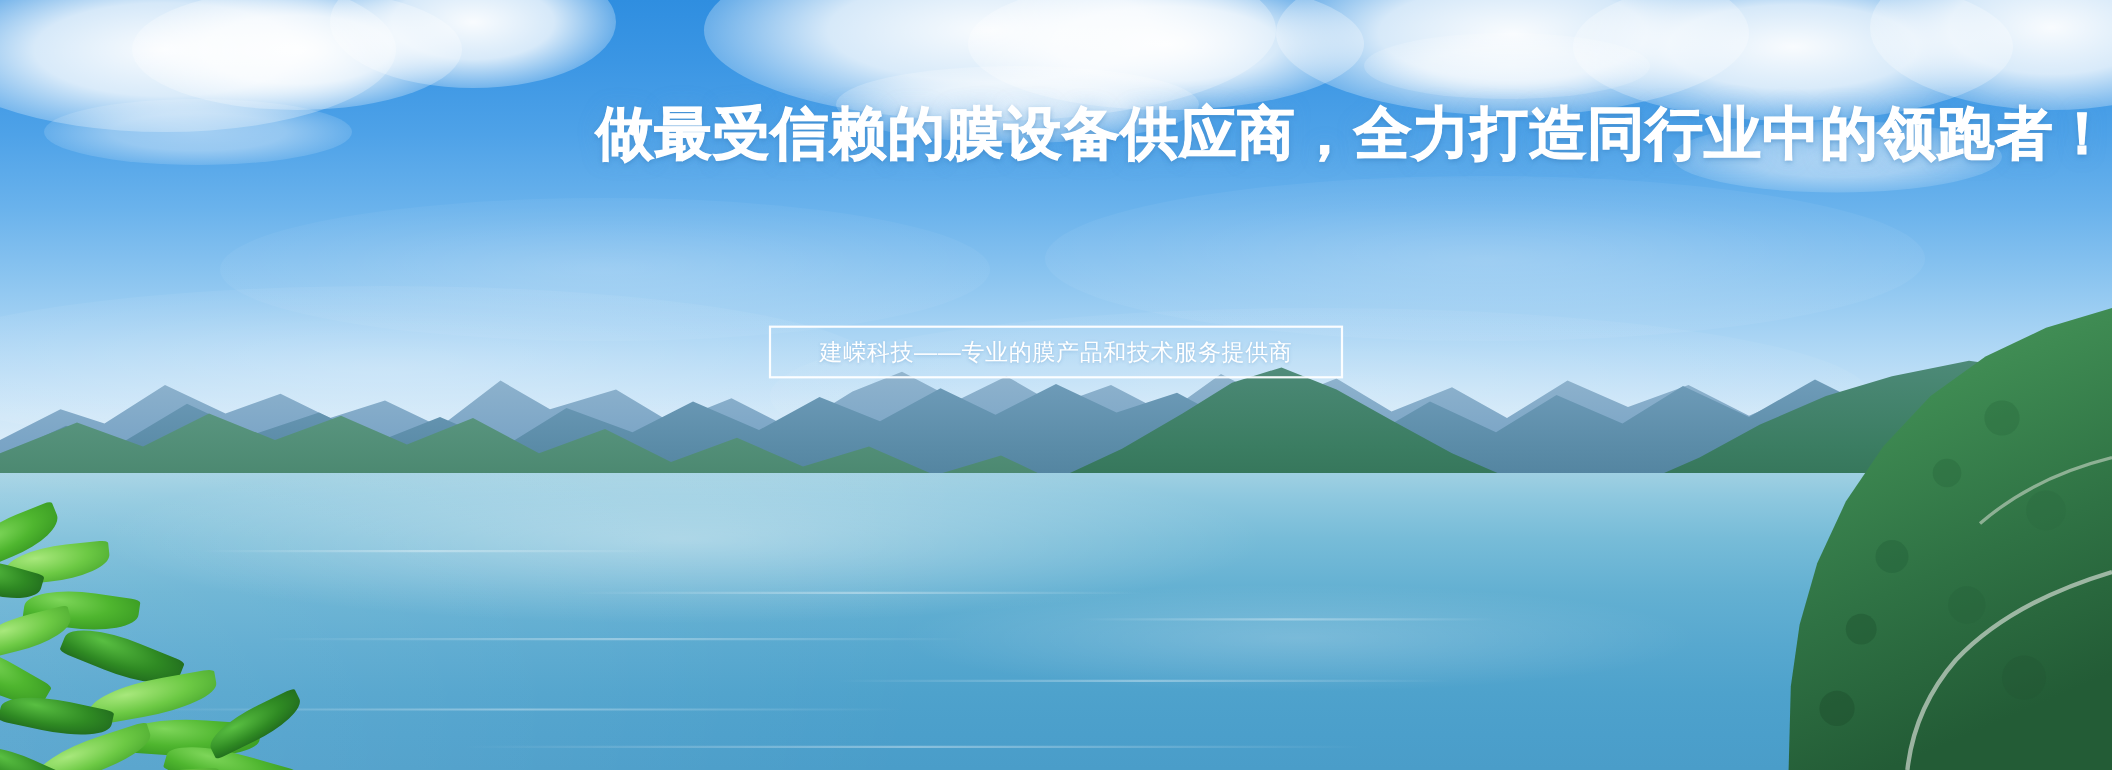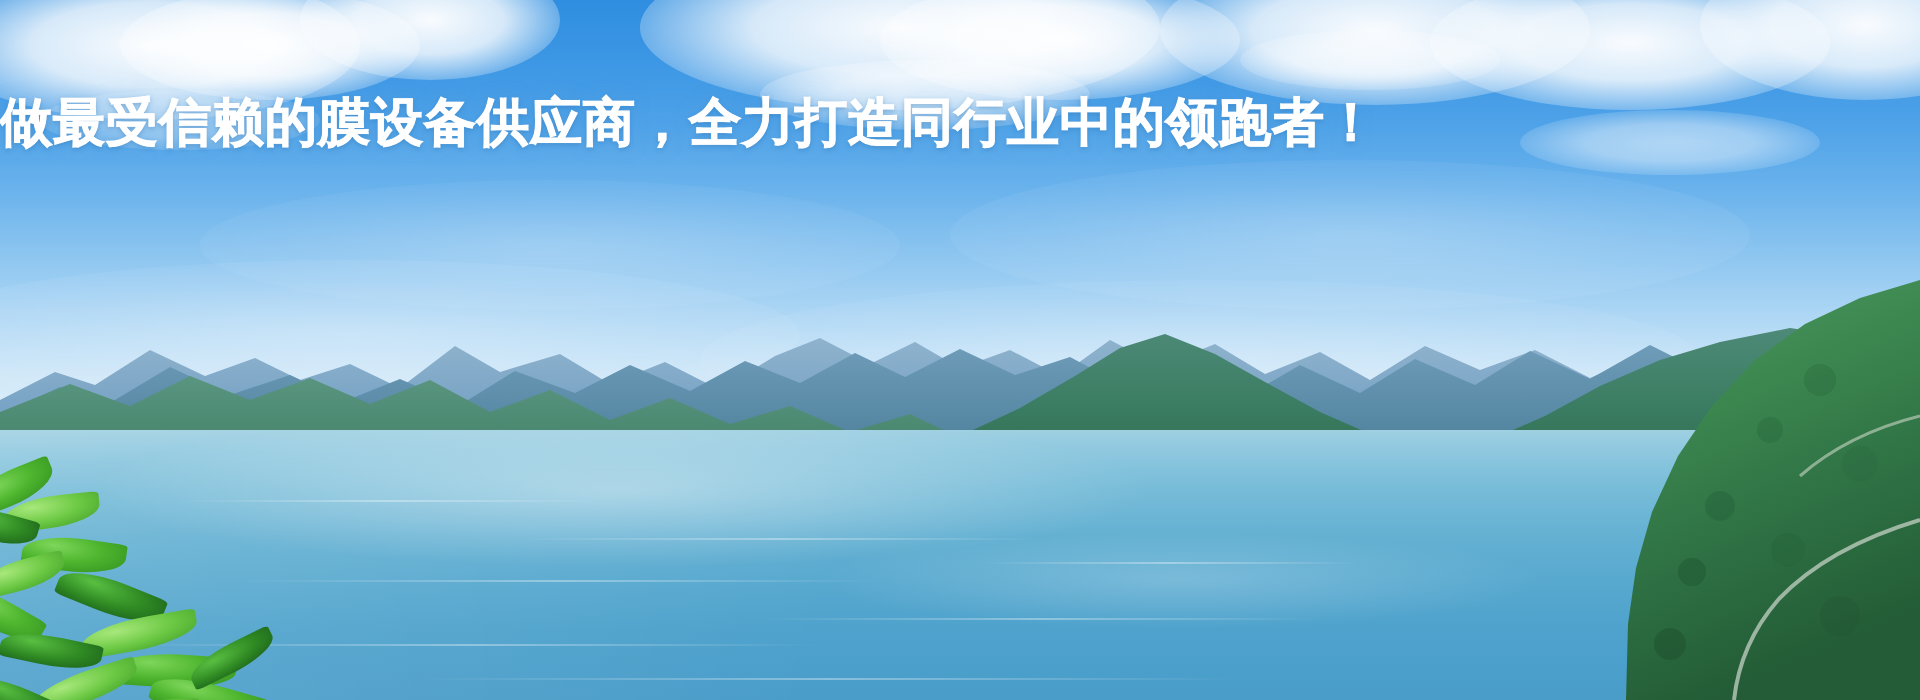--- a/index.html
+++ b/index.html
@@ -102,21 +102,21 @@
 
   
   .content {
     position:absolute; left:0; top:0; width:1920px; height:700px;
     z-index:40;
   }
 
   .headline {
     position:absolute;
     top:96px; left:0; width:1920px;
-    text-align:left;
+    text-align:right;
     font-size:52px;
     font-weight:bold;
     letter-spacing:1px;
     color:#ffffff;
     line-height:1.0;
     white-space:nowrap;
     text-shadow:
       0 0 1px rgba(255,255,255,.9),
       0 2px 5px rgba(40,110,175,.45),
       0 0 18px rgba(90,160,220,.35);
@@ -290,16 +290,19 @@
     <div class="leaf" style="left:190px; top:244px; width:120px;height:32px; transform:rotate(16deg);"></div>
     <div class="leaf lite" style="left:110px; top:262px; width:130px;height:30px; transform:rotate(-4deg);"></div>
     <div class="leaf dark" style="left:226px; top:204px; width:92px; height:28px; transform:rotate(-26deg);"></div>
   </div>
 
   <div class="content">
 
     <div class="headline">做最受信赖的膜设备供应商，全力打造同行业中的领跑者！</div>
 
 
+    <div class="tagline-wrap">
+      <div class="tagline-box">建嵘科技——专业的膜产品和技术服务提供商</div>
+    </div>
 
   </div>
 
 </div>
 
 </body></html>

